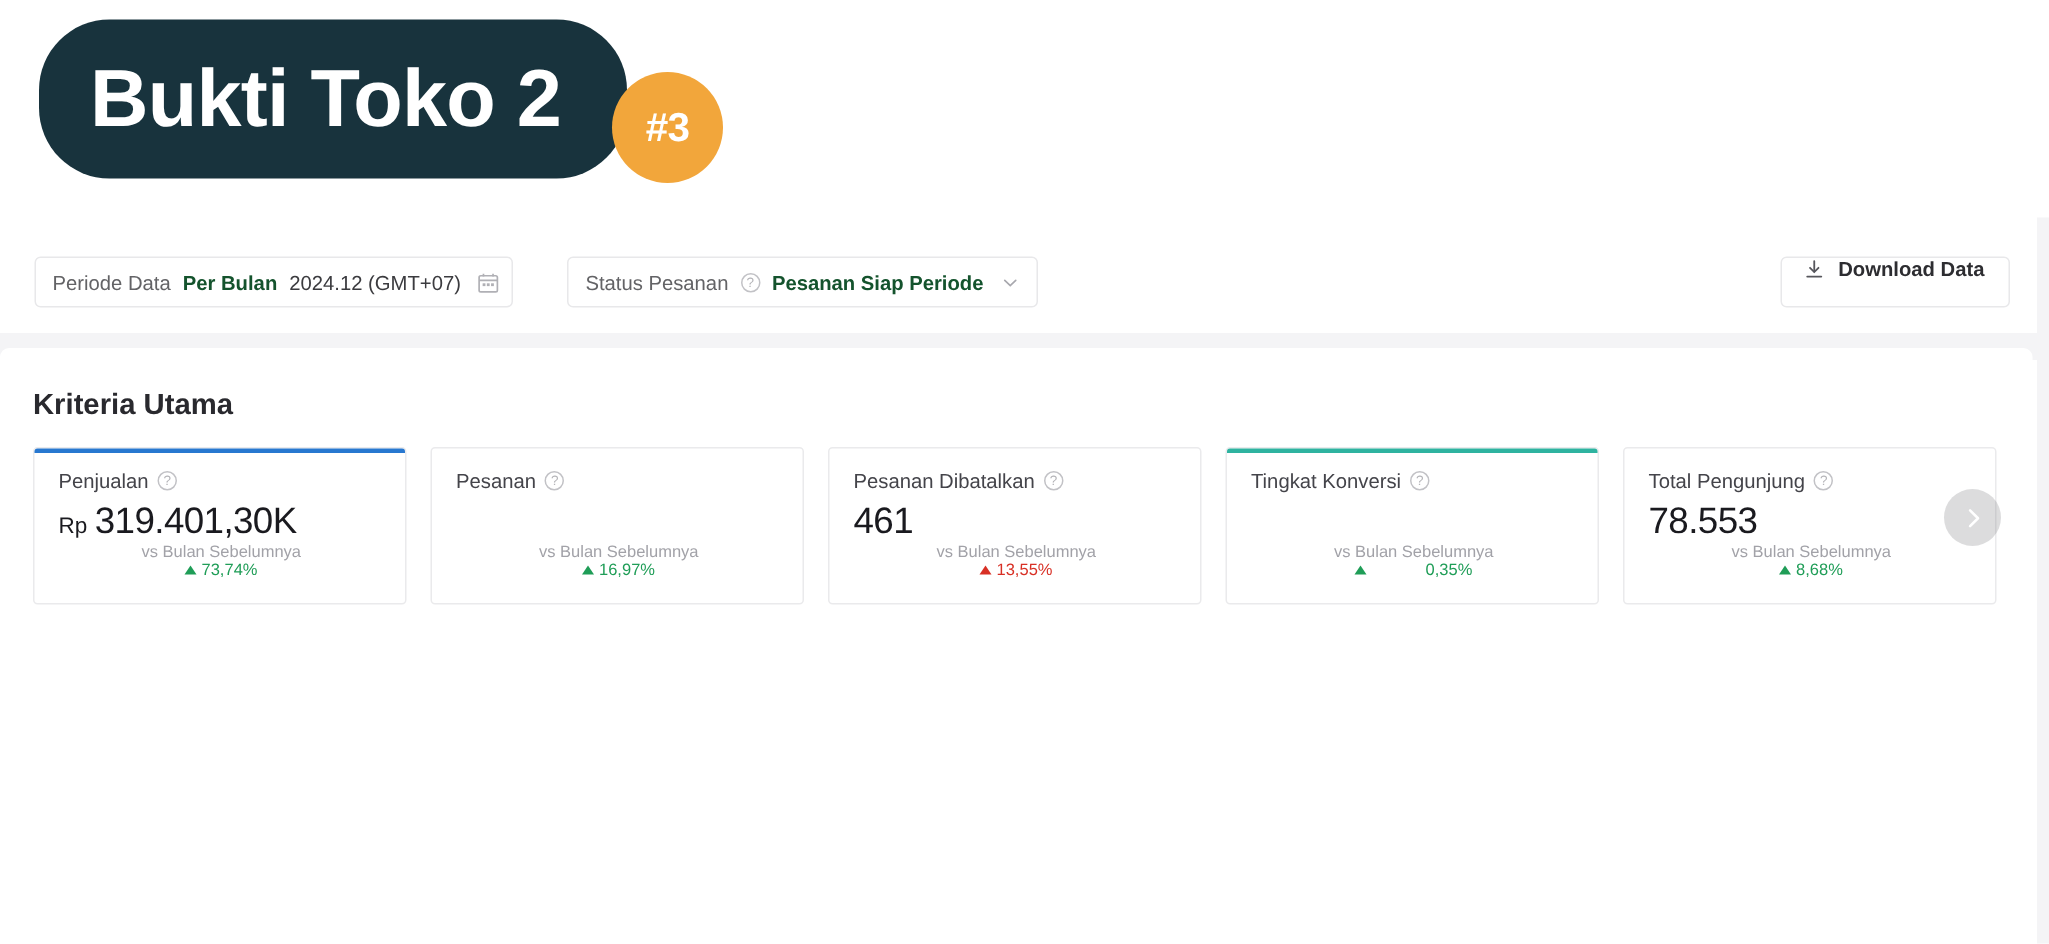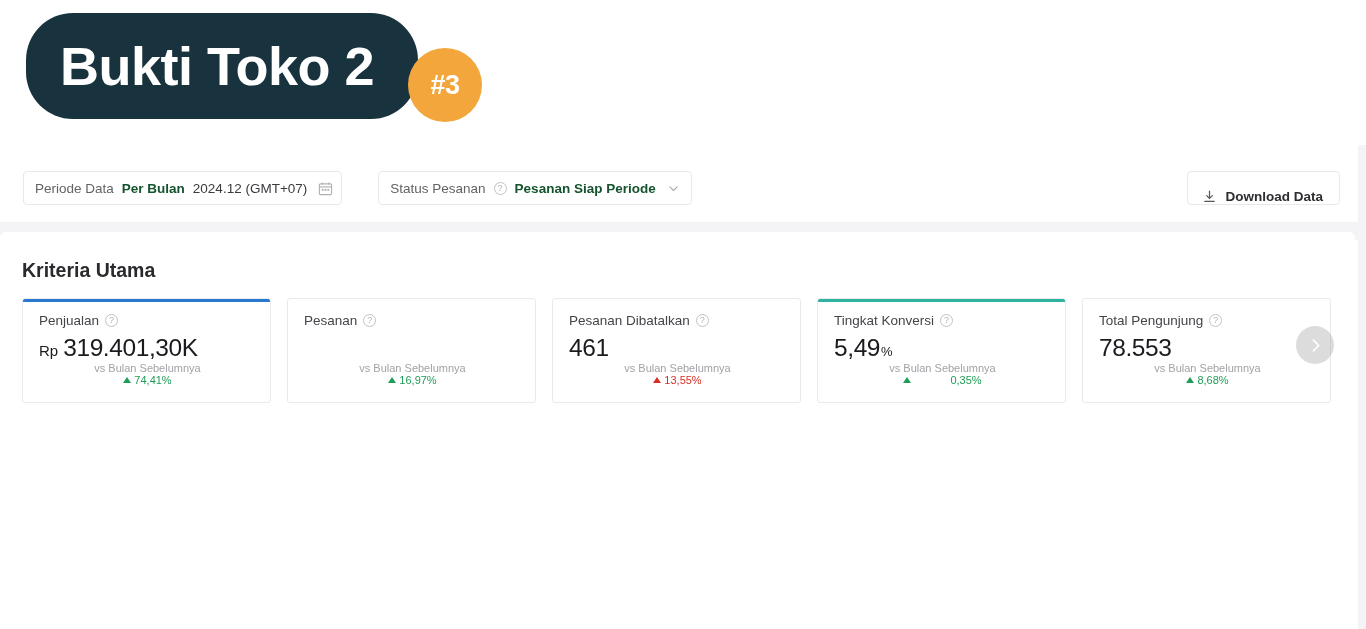--- a/index.html
+++ b/index.html
@@ -102,21 +102,21 @@
   .chev { width: 13px; height: 13px; flex: 0 0 auto; margin-left: 3px; }
 
   .download-btn {
     position: absolute;
     right: 26px; top: 171px;
     height: 34px;
     border: 1px solid #e8e8ea;
     border-radius: 4px;
     background: #fff;
     display: flex;
-    align-items: flex-end;
+    align-items: flex-start;
     gap: 8px;
     padding: 0 16px 0 14px;
     font-size: 13.5px;
     color: #2d2d31;
     font-weight: bold;
     cursor: pointer;
   }
   .dl-ico { width: 15px; height: 15px; flex: 0 0 auto; }
 
   
@@ -303,21 +303,21 @@
           <span class="help-ico">?</span>
         </div>
         <div class="card-value">
           <span class="cv-prefix">Rp</span>
           <span class="cv-main">319.401,30K</span>
         </div>
         <div class="card-foot">
           <span class="cf-label">vs Bulan Sebelumnya</span>
           <span class="cf-delta" style="color: rgb(31, 157, 87);">
             <span class="tri up-g"></span>
-            <span>74,41%</span>
+            <span>73,74%</span>
           </span>
         </div>
       </div>
       <div class="card">
         <div class="accent" style="background: transparent;"></div>
         <div class="card-title">
           <span>Pesanan</span>
           <span class="help-ico">?</span>
         </div>
         <div class="card-foot">
@@ -343,24 +343,20 @@
             <span class="tri up-r"></span>
             <span>13,55%</span>
           </span>
         </div>
       </div>
       <div class="card">
         <div class="accent" style="background: rgb(46, 179, 160);"></div>
         <div class="card-title">
           <span>Tingkat Konversi</span>
           <span class="help-ico">?</span>
-        </div>
-        <div class="card-value">
-          <span class="cv-main">5,49</span>
-          <span class="cv-suffix">%</span>
         </div>
         <div class="card-foot">
           <span class="cf-label">vs Bulan Sebelumnya</span>
           <span class="cf-delta" style="color: rgb(31, 157, 87); gap: 39px;">
             <span class="tri up-g"></span>
             <span>0,35%</span>
           </span>
         </div>
       </div>
       <div class="card">

